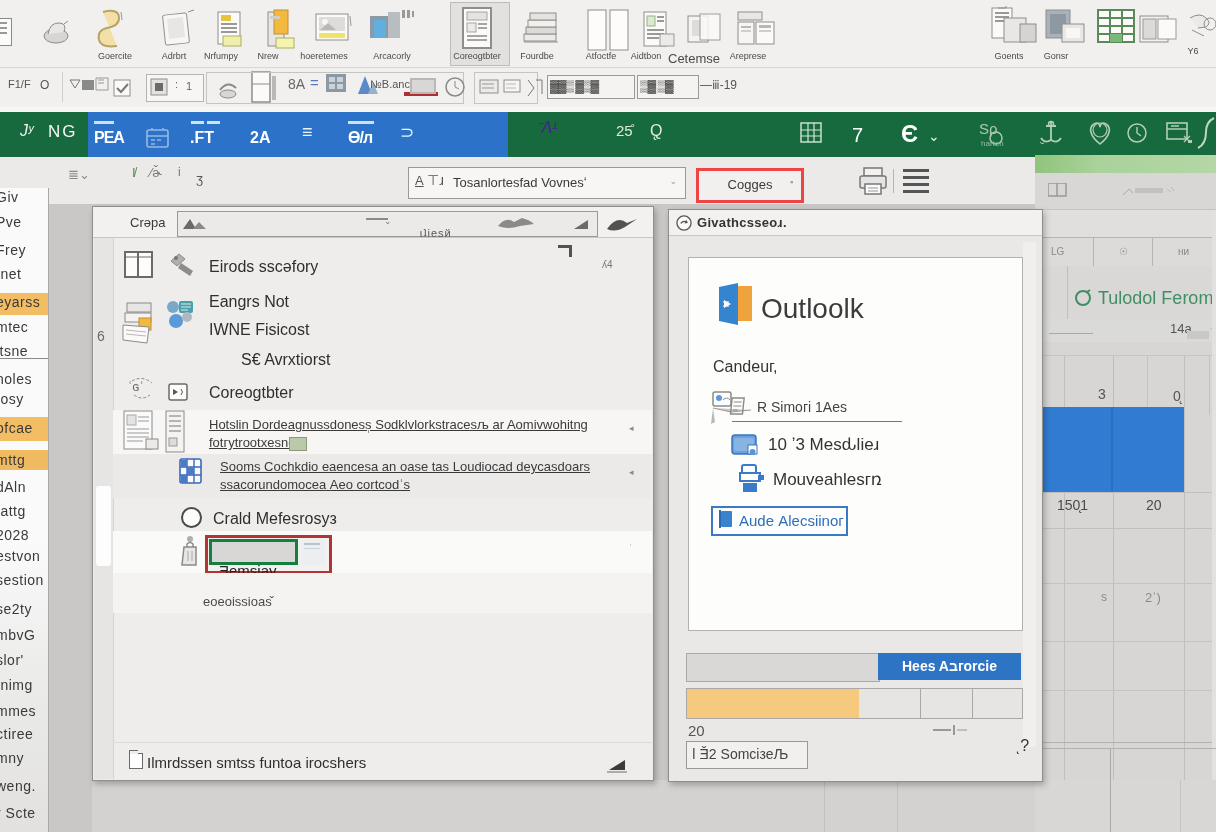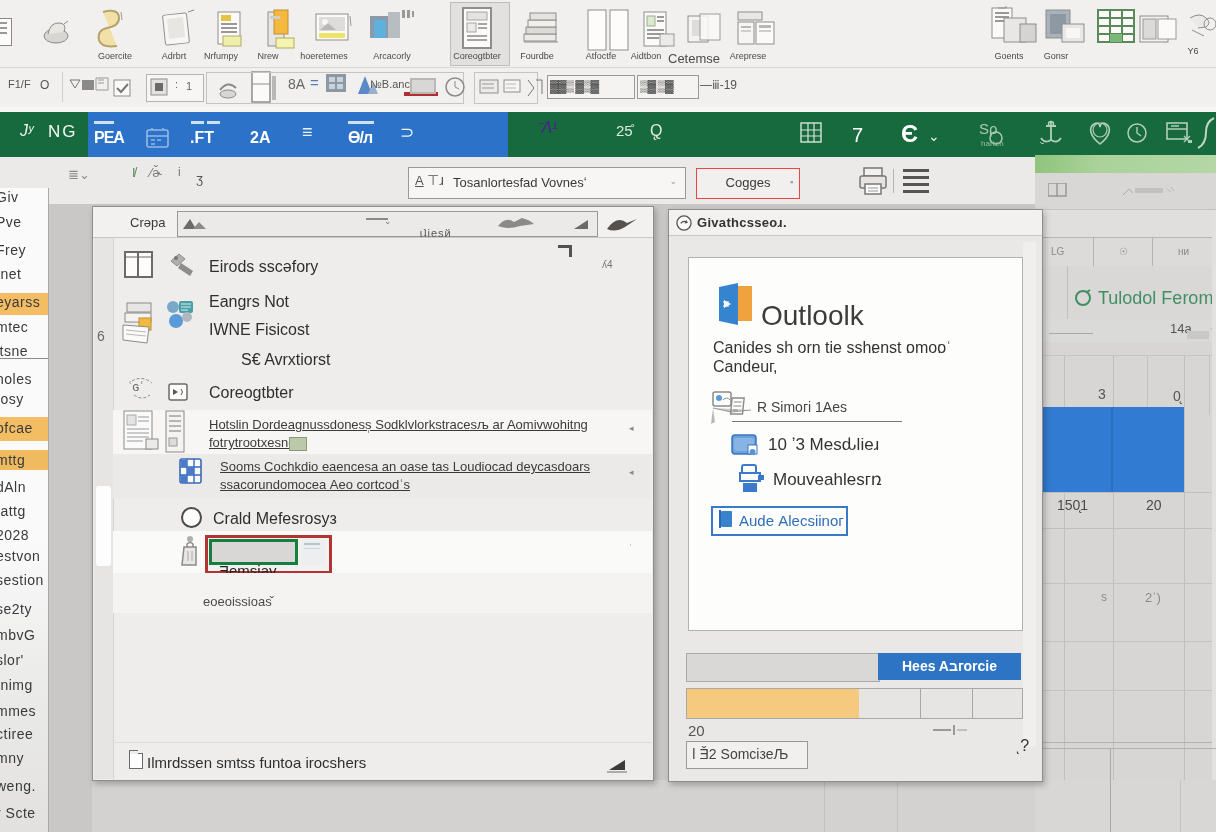--- a/index.html
+++ b/index.html
@@ -288,21 +288,21 @@
   <div class="abs" style="left:132px;top:8px;font-size:13px;color:#5a8a5a;">I̸</div>
   <div class="abs" style="left:150px;top:8px;font-size:13px;color:#777;">∕ɚ̌</div>
   <div class="abs" style="left:178px;top:8px;font-size:12px;color:#777;">i</div>
   <div class="abs" style="left:196px;top:14px;font-size:13px;color:#555;">ʒ</div>
   <div class="abs" style="left:408px;top:10px;width:276px;height:30px;background:#f7f6f5;border:1px solid #9a9998;">
     <span style="position:absolute;left:6px;top:5px;font-size:13px;color:#555;text-decoration:underline;">A</span>
     <span style="position:absolute;left:18px;top:4px;font-size:14px;color:#555;">⊤ɹ</span>
     <span style="position:absolute;left:44px;top:7px;font-size:13px;color:#3a3a3a;">Tosanlortesfad Vovnesʻ</span>
     <span style="position:absolute;right:8px;top:8px;font-size:9px;color:#999;">⌄</span>
   </div>
-  <div class="abs" style="left:696px;top:11px;width:102px;height:29px;background:#f1f0ef;border:1px solid #ef4444;text-align:center;font-size:13px;color:#3a3a3a;line-height:28px;">Cogges</div>
+  <div class="abs" style="left:696px;top:11px;width:102px;height:29px;background:#f1f0ef;border:3px solid #ef4444;text-align:center;font-size:13px;color:#3a3a3a;line-height:28px;">Cogges</div>
   <div class="abs" style="left:790px;top:20px;font-size:9px;color:#999;">▪</div>
   <svg class="ico" style="left:858px;top:9px;" width="32" height="30" viewBox="0 0 32 30">
       <rect x="6" y="2" width="18" height="8" fill="#f2f1f0" stroke="#777" stroke-width="1.5"></rect>
       <rect x="2" y="10" width="26" height="12" rx="2" fill="#e5e4e2" stroke="#777" stroke-width="1.5"></rect>
       <rect x="7" y="18" width="16" height="10" fill="#fbfafa" stroke="#777" stroke-width="1.5"></rect>
       <path d="M10 22 h10 M10 25 h10" stroke="#999"></path>
     </svg>
   <div class="abs" style="left:893px;top:12px;width:1px;height:24px;background:#b5b4b2;"></div>
   <div class="abs" style="left:903px;top:12px;width:26px;height:3px;background:#555;"></div>
   <div class="abs" style="left:903px;top:19px;width:26px;height:3px;background:#555;"></div>
@@ -573,22 +573,21 @@
   <div class="abs" style="left:354px;top:32px;width:13px;height:505px;background:#f0efee;"></div>
 
   <div class="abs" style="left:19px;top:47px;width:333px;height:372px;background:#fdfdfc;border:1px solid #b2b1b0;">
 
     <svg class="ico" style="left:28px;top:25px;" width="39" height="42" viewBox="0 0 39 42">
         <path d="M2 4 L21 0 L21 42 L2 38 z" fill="#3584cf"></path>
         <rect x="21" y="3" width="14" height="35" fill="#f0a23c"></rect>
         <path d="M7 17 l7 4 l-7 4 z" fill="#fdfdfd"></path>
         <path d="M6 19 h6 M6 23 h6" stroke="#fff" stroke-width="1.2"></path>
       </svg>
-    <div class="abs" style="left:72px;top:42px;font-size:28px;color:#3c3c3c;">Outloolk</div>
-    <div class="abs" style="left:24px;top:81px;font-size:16px;color:#333;white-space:nowrap;">Cаnidеs ѕh оrn tiе ssh׃еnst ׃оmо׃оʿ</div>
+    <div class="abs" style="left:72px;top:35px;font-size:28px;color:#3c3c3c;">Outloolk</div>
     <div class="abs" style="left:24px;top:100px;font-size:16px;color:#333;">Cаndеuг,</div>
 
     <svg class="ico" style="left:22px;top:132px;" width="44" height="36" viewBox="0 0 44 36">
         <rect x="2" y="2" width="18" height="14" rx="2" fill="#fdfdfd" stroke="#8a8a88" stroke-width="1.5"></rect>
         <circle cx="8" cy="8" r="3" fill="#5a9ad8"></circle>
         <path d="M12 10 q4 -4 7 0" fill="none" stroke="#8a8a88"></path>
         <path d="M2 18 l18 4 l20 -2" fill="#c9c8c7" stroke="#9a9998"></path>
         <path d="M2 18 l2 14 l-4 2 z" fill="#b9b8b6"></path>
         <rect x="22" y="8" width="12" height="16" fill="none" stroke="#8a8a88" stroke-width="1.4" transform="skewX(-6)"></rect>
         <path d="M24 12 h8 M24 16 h8 M24 20 h5" stroke="#8a8a88" transform="skewX(-6)"></path>

